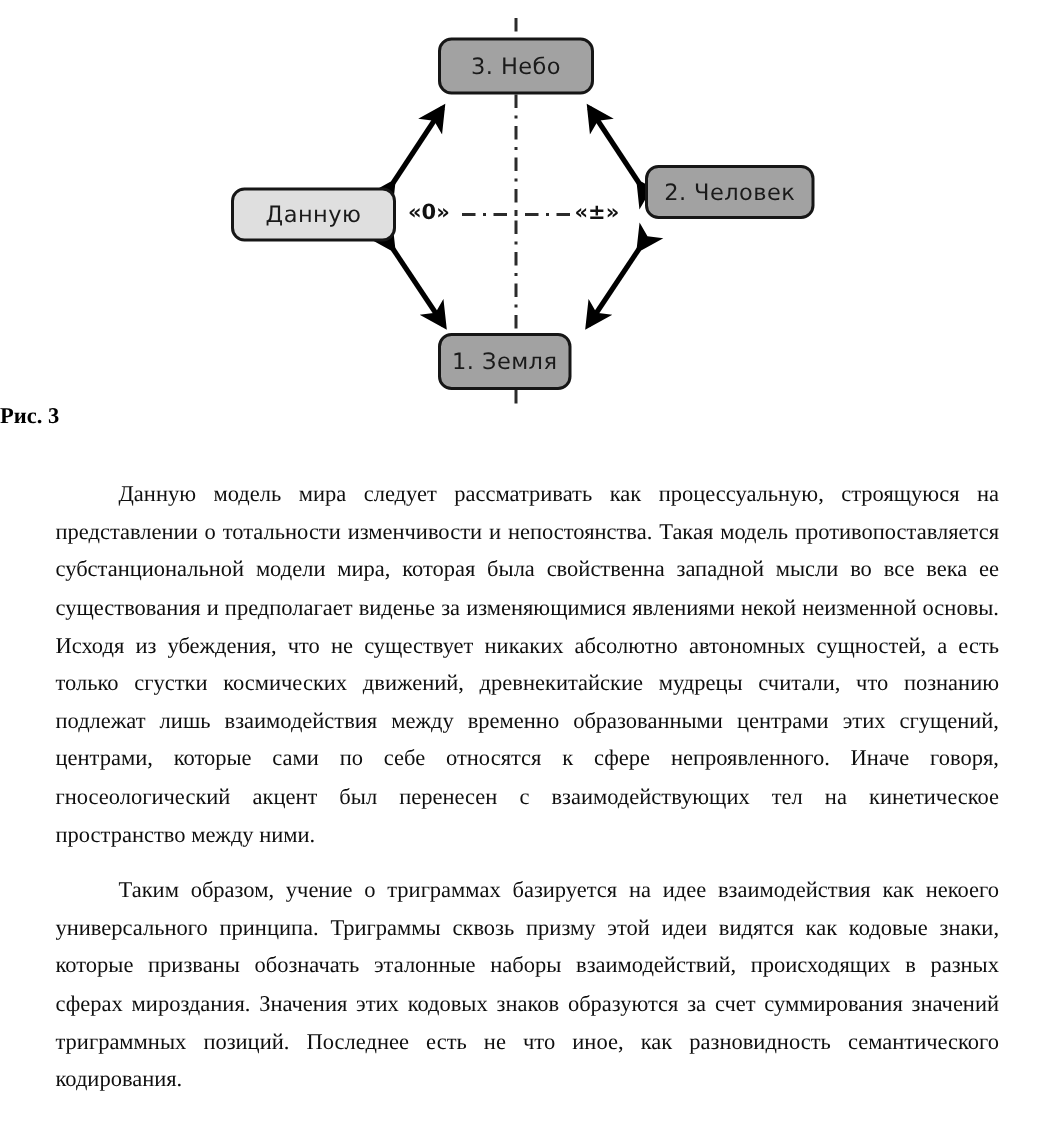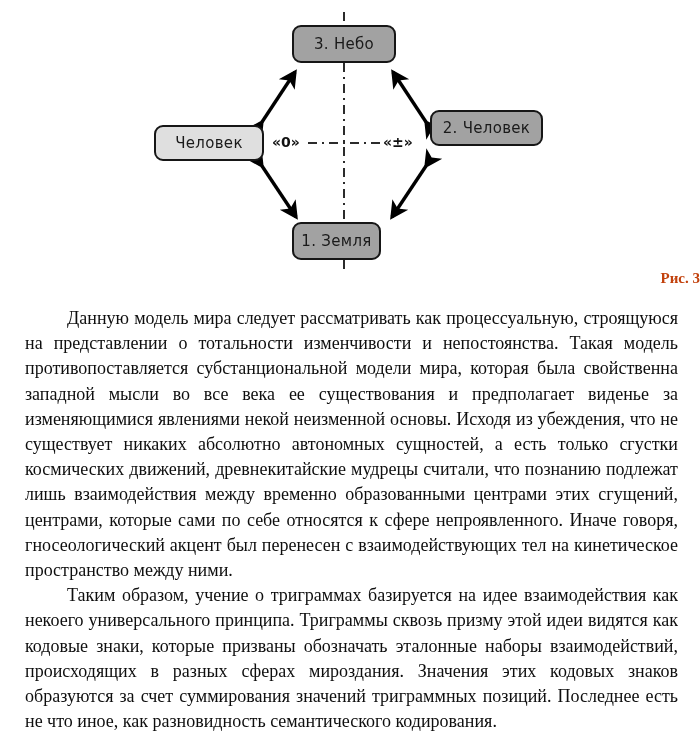--- a/index.html
+++ b/index.html
@@ -88,40 +88,40 @@
     z-index: 2;
     pointer-events: none;
   }
   .arrows-svg { z-index: 3; }
 
   .fig-caption {
     position: absolute;
     left: 0;
     top: 270px;
     width: 700px;
-    text-align: right;
+    text-align: left;
     font-family: "Liberation Serif", serif;
     font-size: 15px;
     font-weight: 700;
-    color: #c2410c;
+    color: #000000;
   }
 
   
   .body-text {
     position: absolute;
     left: 25px;
     top: 306px;
     width: 653px;
   }
   .body-text p {
-    margin: 0;
+    margin: 12px;
     text-align: justify;
     text-justify: inter-word;
     font-family: "Liberation Serif", serif;
-    font-size: 18px;
+    font-size: 15px;
     line-height: 25.2px;
     text-indent: 42px;
     color: #0e0e0e;
     hyphens: manual;
   }
   .body-text p + p { margin-top: 0px; }
 </style>
 </head>
 <body>
 
@@ -150,21 +150,21 @@
         <line x1="262" y1="166" x2="296" y2="217"></line>
         <line x1="426" y1="166" x2="392" y2="217"></line>
       </g>
     </svg>
 
     <div class="node dark node-sky">
       <span>3. Небо</span>
     </div>
 
     <div class="node light node-void">
-      <span>Человек</span>
+      <span>Данную</span>
     </div>
 
     <div class="node dark node-man">
       <span>2. Человек</span>
     </div>
 
     <div class="node dark node-earth">
       <span>1. Земля</span>
     </div>
 

